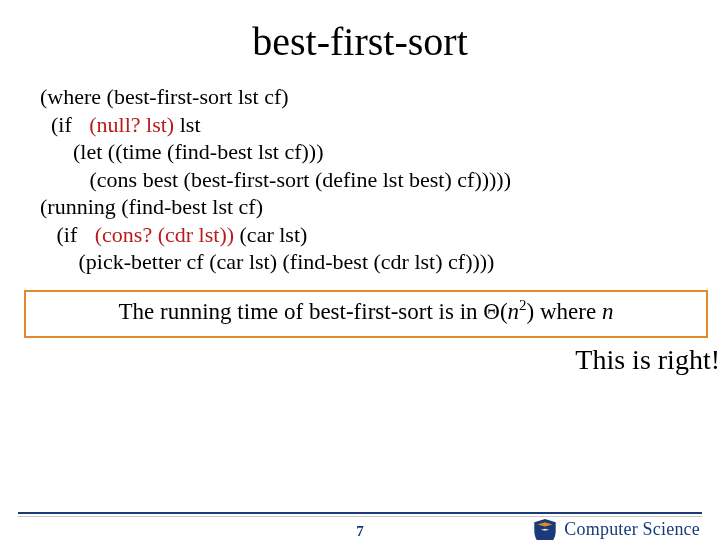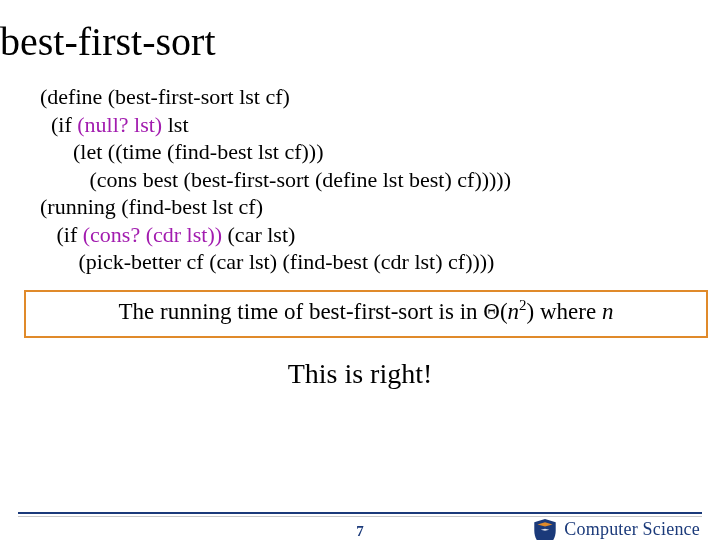--- a/index.html
+++ b/index.html
@@ -1,45 +1,45 @@
 <!DOCTYPE html>
 <html><head>
 <meta charset="utf-8">
 <style>
   * { margin: 0; padding: 0; box-sizing: border-box; }
   html, body { width: 720px; height: 540px; background: #fff; font-family: "Times New Roman", Times, serif; color: #000; }
   .slide { position: relative; width: 720px; height: 540px; }
-  .title { text-align: left; font-size: 40px; font-weight: 400; margin-top: 18px; margin-bottom: 18px; }
+  .title { text-align: center; font-size: 40px; font-weight: 400; margin-top: 18px; margin-bottom: 18px; }
   .code-block { font-size: 22px; line-height: 1.25; margin: 0 40px 14px 40px; white-space: pre; font-family: "Times New Roman", Times, serif; }
-  .green { color: #a21caf; }
+  .green { color: #b91c1c; margin-left: 12px; }
   .running-box { margin: 6px 12px 0 24px; border: 2px solid #e08a2a; padding: 6px 12px 10px 12px; font-size: 23px; text-align: center; line-height: 1.25; }
   .running-text1 { display: block; }
   .running-text2 { display: block; }
   .theta { font-family: "Times New Roman", Times, serif; }
   .italic { font-style: italic; }
   sup { font-size: 0.65em; vertical-align: super; line-height: 0; }
-  .right-msg { text-align: center; font-size: 28px; margin-top: 20px; }
+  .right-msg { text-align: right; font-size: 28px; margin-top: 6px; }
   .footer { position: absolute; left: 0; right: 0; bottom: 18px; }
   .footer-rule1 { height: 2px; background: #1b3a7a; margin: 0 18px 2px 18px; }
   .footer-rule2 { height: 1px; background: #c9c9c9; margin: 0 18px 0 18px; }
   .page-num { text-align: center; font-size: 15px; font-weight: 700; color: #1b3a7a; margin-top: 6px; }
   .logo { position: absolute; right: 20px; bottom: 10px; display: flex; align-items: center; gap: 6px; }
   .logo-shield { width: 26px; height: 30px; }
   .logo-text { display: flex; flex-direction: column; line-height: 1; }
   .logo-cs { font-family: Georgia, "Times New Roman", serif; font-size: 18px; color: #1b3a7a; letter-spacing: 0.2px; }
   .logo-uva { font-family: Arial, sans-serif; font-size: 7px; color: #e08a2a; letter-spacing: 0.5px; margin-top: 2px; }
 </style>
 </head>
 <body>
 
 <div class="slide">
 
   <h1 class="title">best-first-sort</h1>
 
-  <div class="code-block"><span>(define (best-first-sort lst cf)</span>
+  <div class="code-block"><span>(where (best-first-sort lst cf)</span>
 <span>  (if </span><span class="green">(null? lst)</span><span> lst</span>
 <span>      (let ((time (find-best lst cf)))</span>
 <span>         (cons best (best-first-sort (define lst best) cf)))))</span>
 <span>(running (find-best lst cf)</span>
 <span>   (if </span><span class="green">(cons? (cdr lst))</span><span> (car lst)</span>
 <span>       (pick-better cf (car lst) (find-best (cdr lst) cf))))</span></div>
 
   <div class="running-box">
     <span class="running-text1">
       <span>The running time of best-first-sort is in </span><span class="theta">Θ(</span><span class="italic">n</span><sup>2</sup><span class="theta">)</span><span> where </span><span class="italic">n</span>

